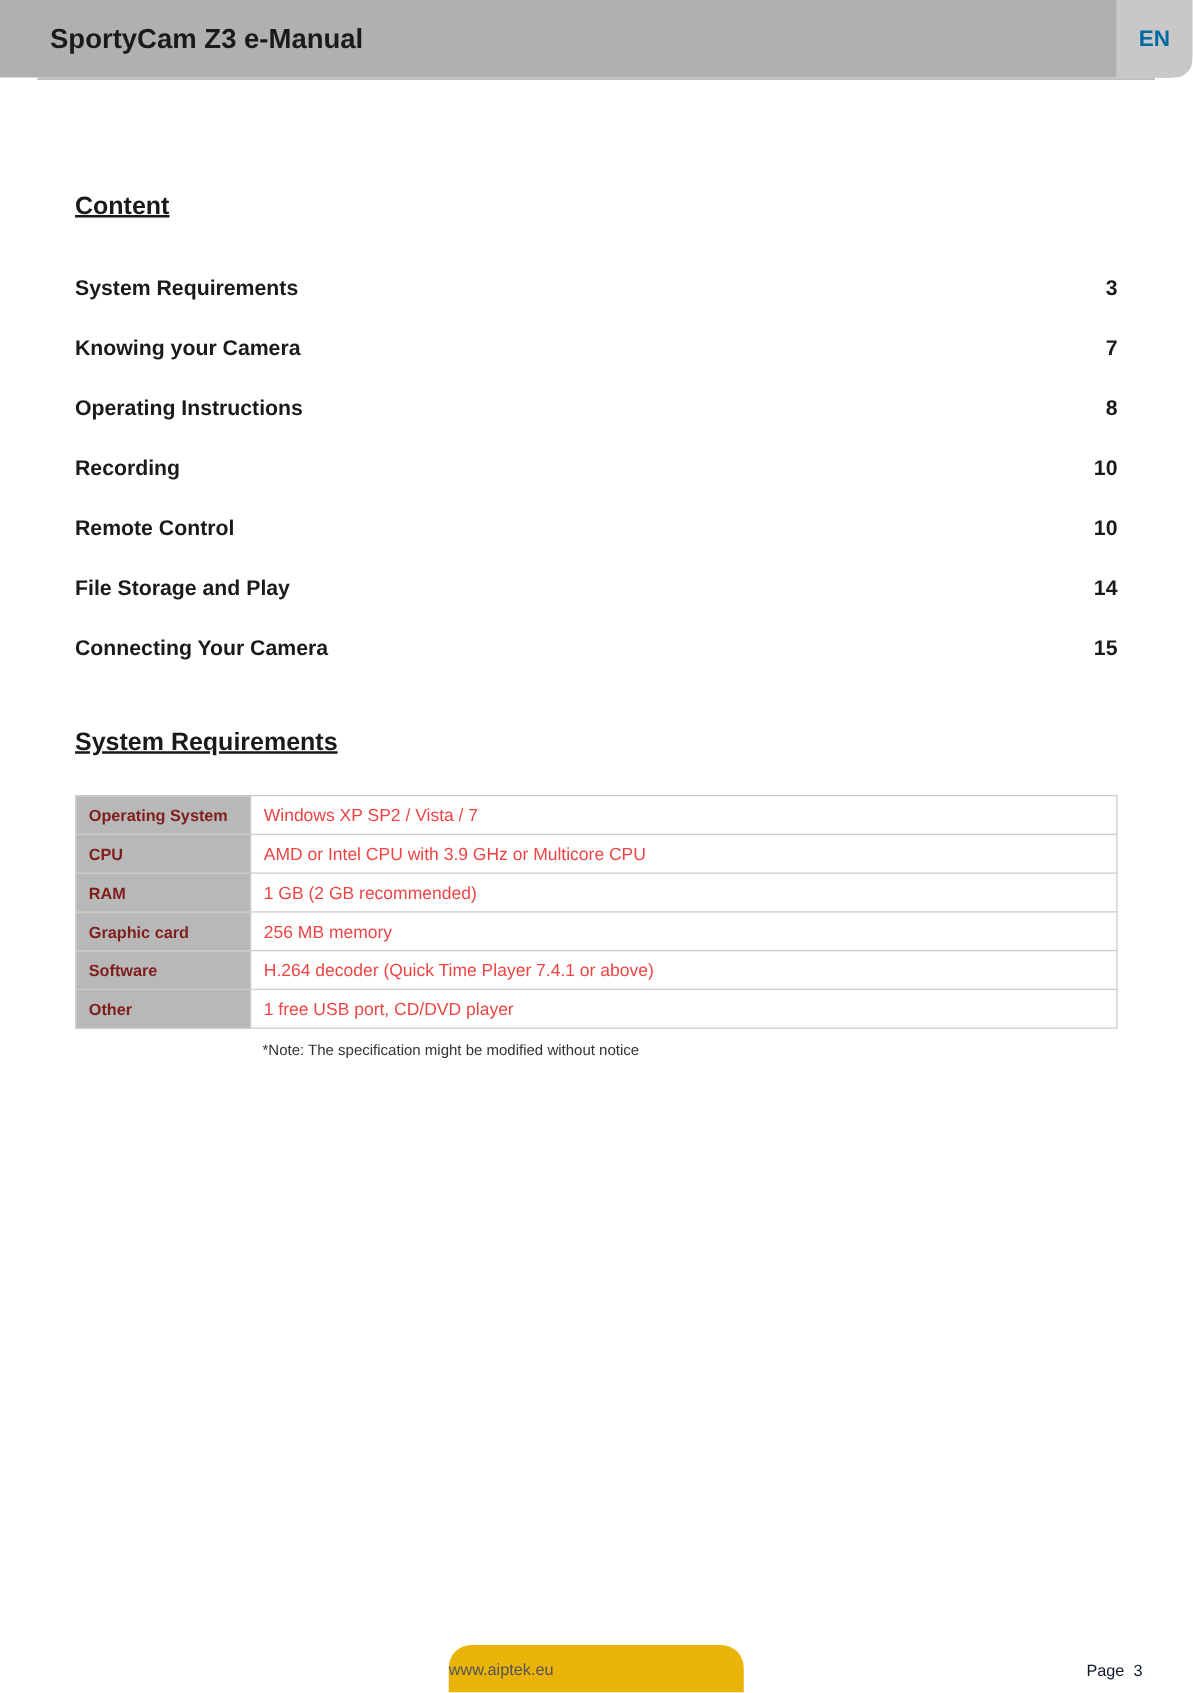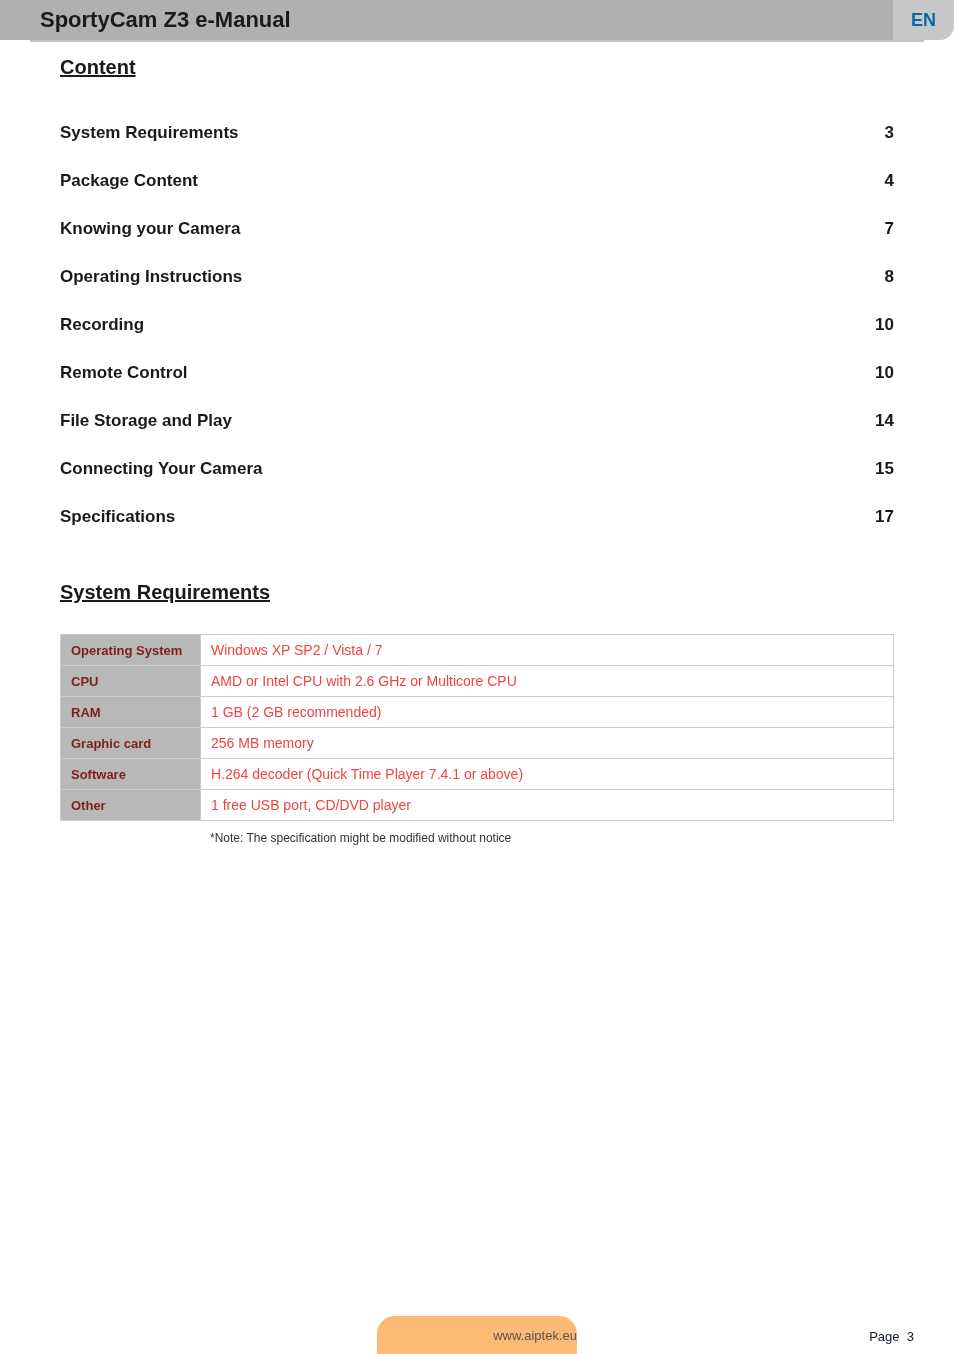--- a/index.html
+++ b/index.html
@@ -16,21 +16,21 @@
       position: relative;
     }
 
     
     .header {
       background: #b0b0b0;
       display: flex;
       align-items: center;
       justify-content: space-between;
       padding: 0 0 0 40px;
-      height: 40px;
+      height: 62px;
       border-radius: 0 0 18px 0;
     }
 
     .header-title {
       font-size: 22px;
       font-weight: bold;
       color: #1a1a1a;
     }
 
     .header-lang {
@@ -50,21 +50,22 @@
 
     
     .header-rule {
       border: none;
       border-top: 2px solid #c0c0c0;
       margin: 0 30px;
     }
 
     
     .main-content {
-      padding: 14px 60px 40px 60px;
+      padding: 48px 60px 40px 60px;
+      margin-top: 42px;
     }
 
     
     .section-heading {
       font-size: 20px;
       font-weight: bold;
       text-decoration: underline;
       color: #1a1a1a;
       margin-bottom: 30px;
     }
@@ -146,27 +147,27 @@
       align-items: center;
       justify-content: space-between;
       padding: 0 40px;
     }
 
     .footer-tab {
       position: absolute;
       bottom: 0;
       left: 50%;
       transform: translateX(-50%);
-      background: #fdba74;
+      background: #eab308;
       border-radius: 18px 18px 0 0;
-      width: 200px;
+      width: 236px;
       height: 38px;
       display: flex;
       align-items: center;
-      justify-content: flex-end;
+      justify-content: flex-start;
     }
 
     .footer-tab-text {
       font-size: 13px;
       color: #555555;
     }
 
     .footer-page-badge {
       position: absolute;
       right: 40px;
@@ -190,24 +191,20 @@
   <div>
     <div class="section-heading">Content</div>
 
     <table class="toc-table">
       <tbody id="toc-tbody">
       <tr>
             <td>System Requirements</td>
             <td>3</td>
           </tr>
           <tr>
-            <td>Package Content</td>
-            <td>4</td>
-          </tr>
-          <tr>
             <td>Knowing your Camera</td>
             <td>7</td>
           </tr>
           <tr>
             <td>Operating Instructions</td>
             <td>8</td>
           </tr>
           <tr>
             <td>Recording</td>
             <td>10</td>
@@ -216,41 +213,37 @@
             <td>Remote Control</td>
             <td>10</td>
           </tr>
           <tr>
             <td>File Storage and Play</td>
             <td>14</td>
           </tr>
           <tr>
             <td>Connecting Your Camera</td>
             <td>15</td>
-          </tr>
-          <tr>
-            <td>Specifications</td>
-            <td>17</td>
           </tr>
         </tbody>
     </table>
   </div>
 
   <div class="sysreq-section">
     <div class="section-heading">System Requirements</div>
 
     <table class="sysreq-table">
       <tbody id="sysreq-tbody">
       <tr>
             <td>Operating System</td>
             <td>Windows XP SP2 / Vista / 7</td>
           </tr>
           <tr>
             <td>CPU</td>
-            <td>AMD or Intel CPU with 2.6 GHz or Multicore CPU</td>
+            <td>AMD or Intel CPU with 3.9 GHz or Multicore CPU</td>
           </tr>
           <tr>
             <td>RAM</td>
             <td>1 GB (2 GB recommended)</td>
           </tr>
           <tr>
             <td>Graphic card</td>
             <td>256 MB memory</td>
           </tr>
           <tr>

